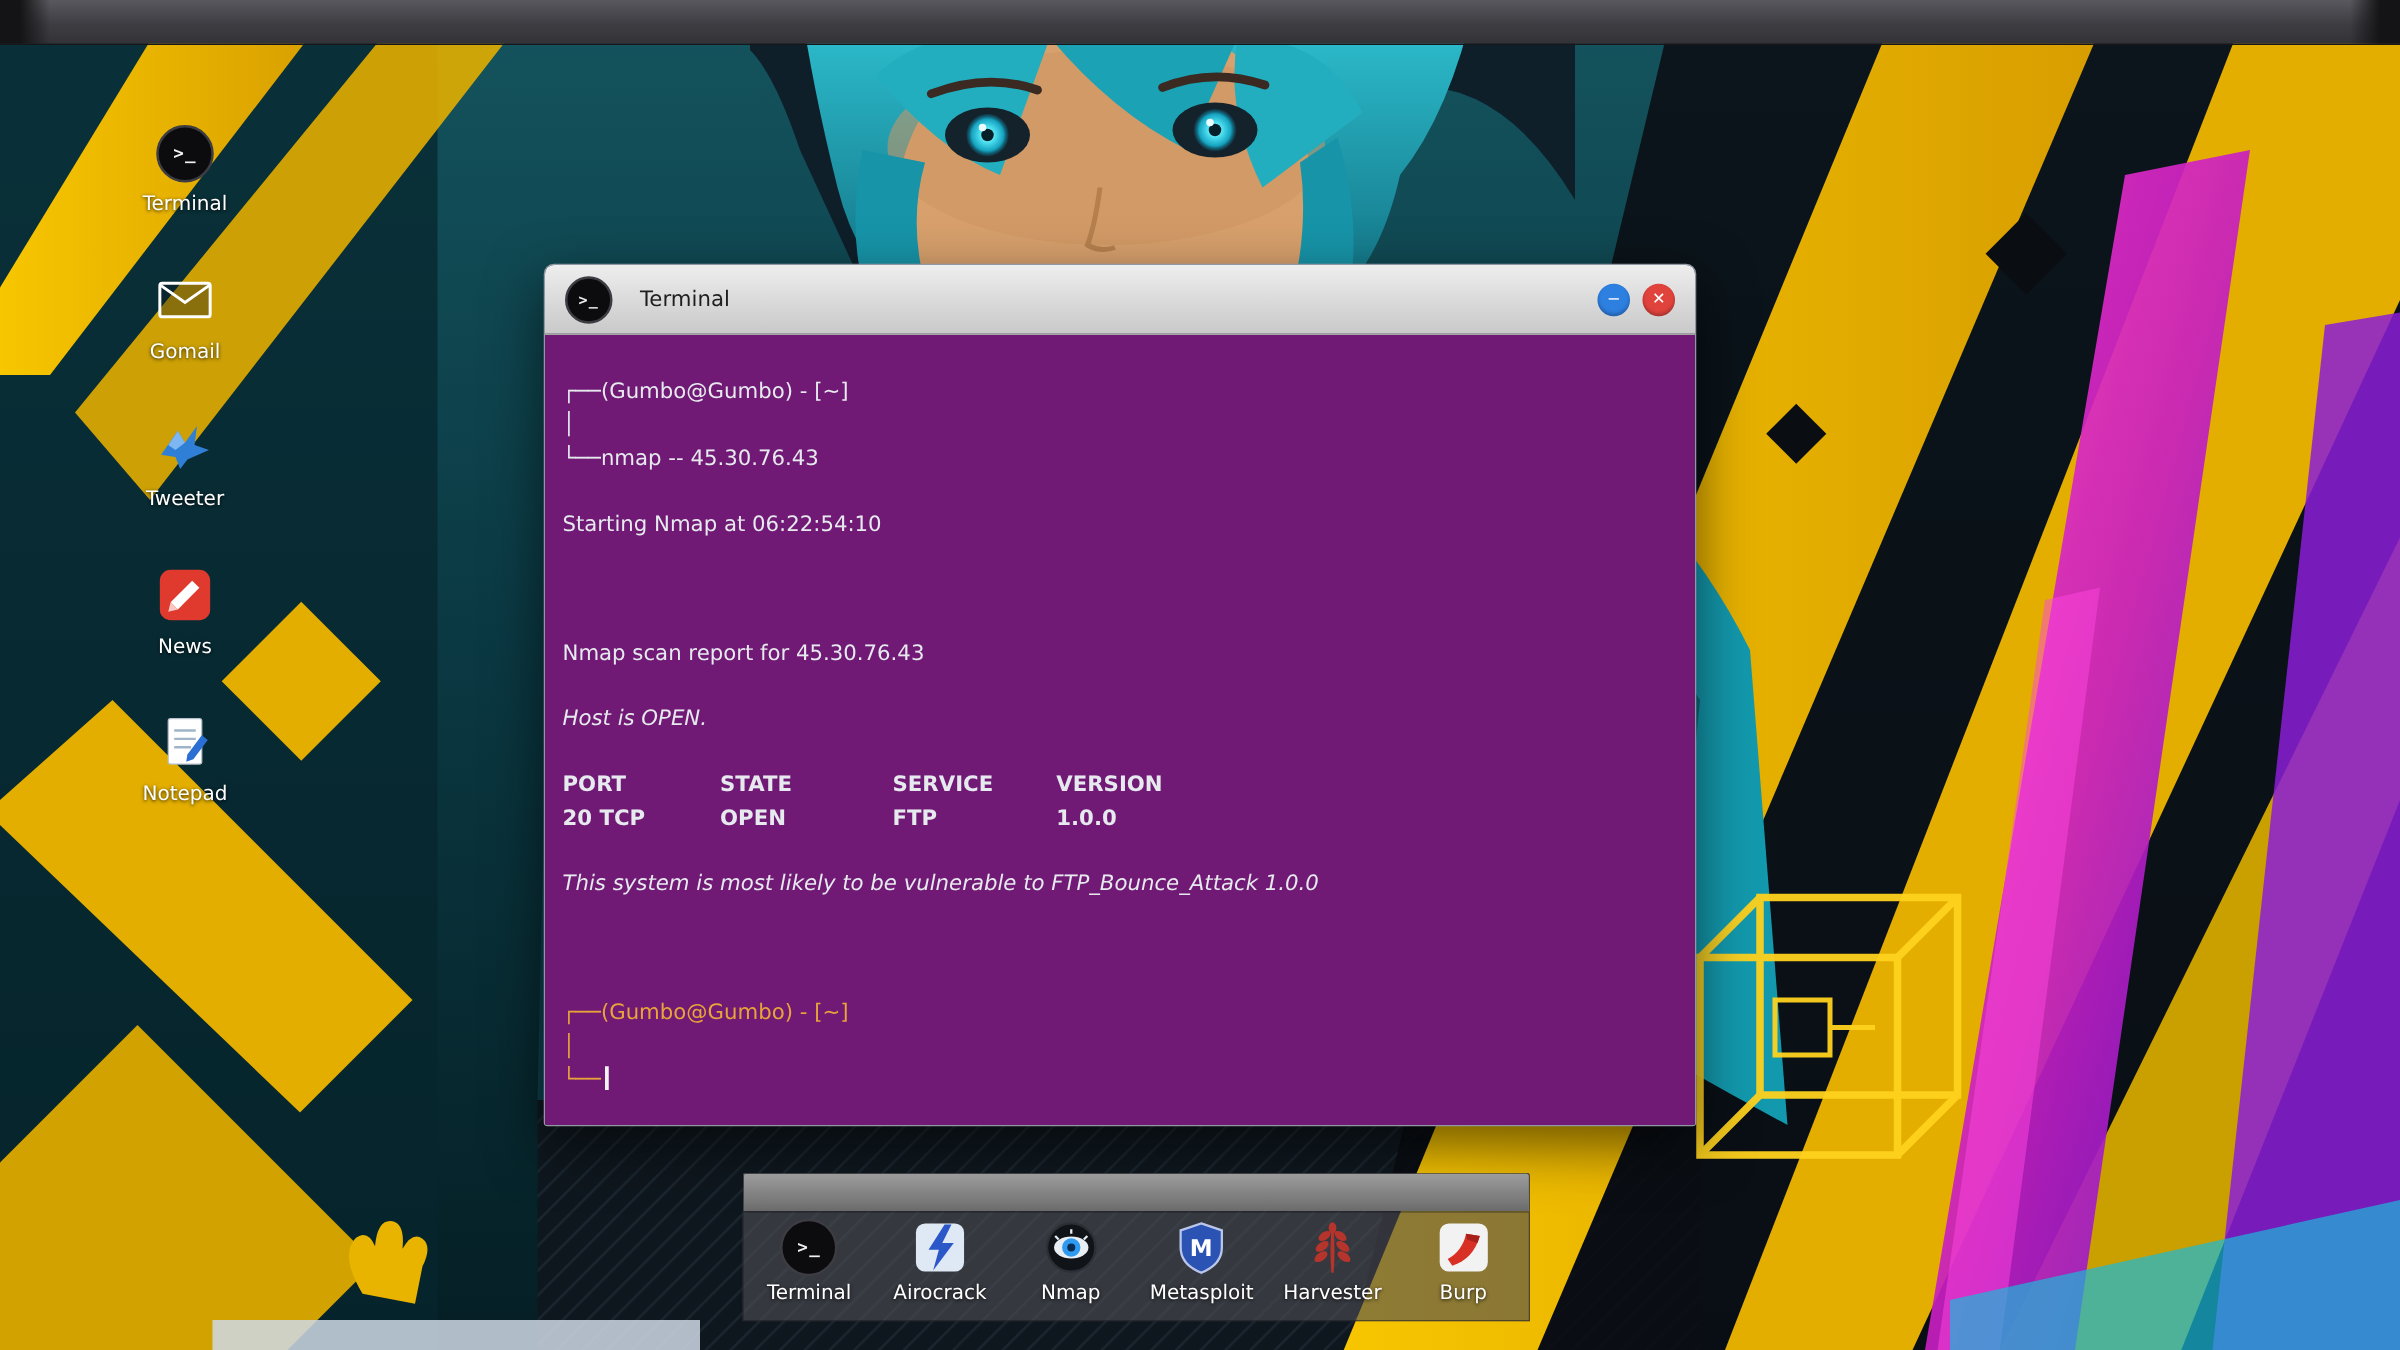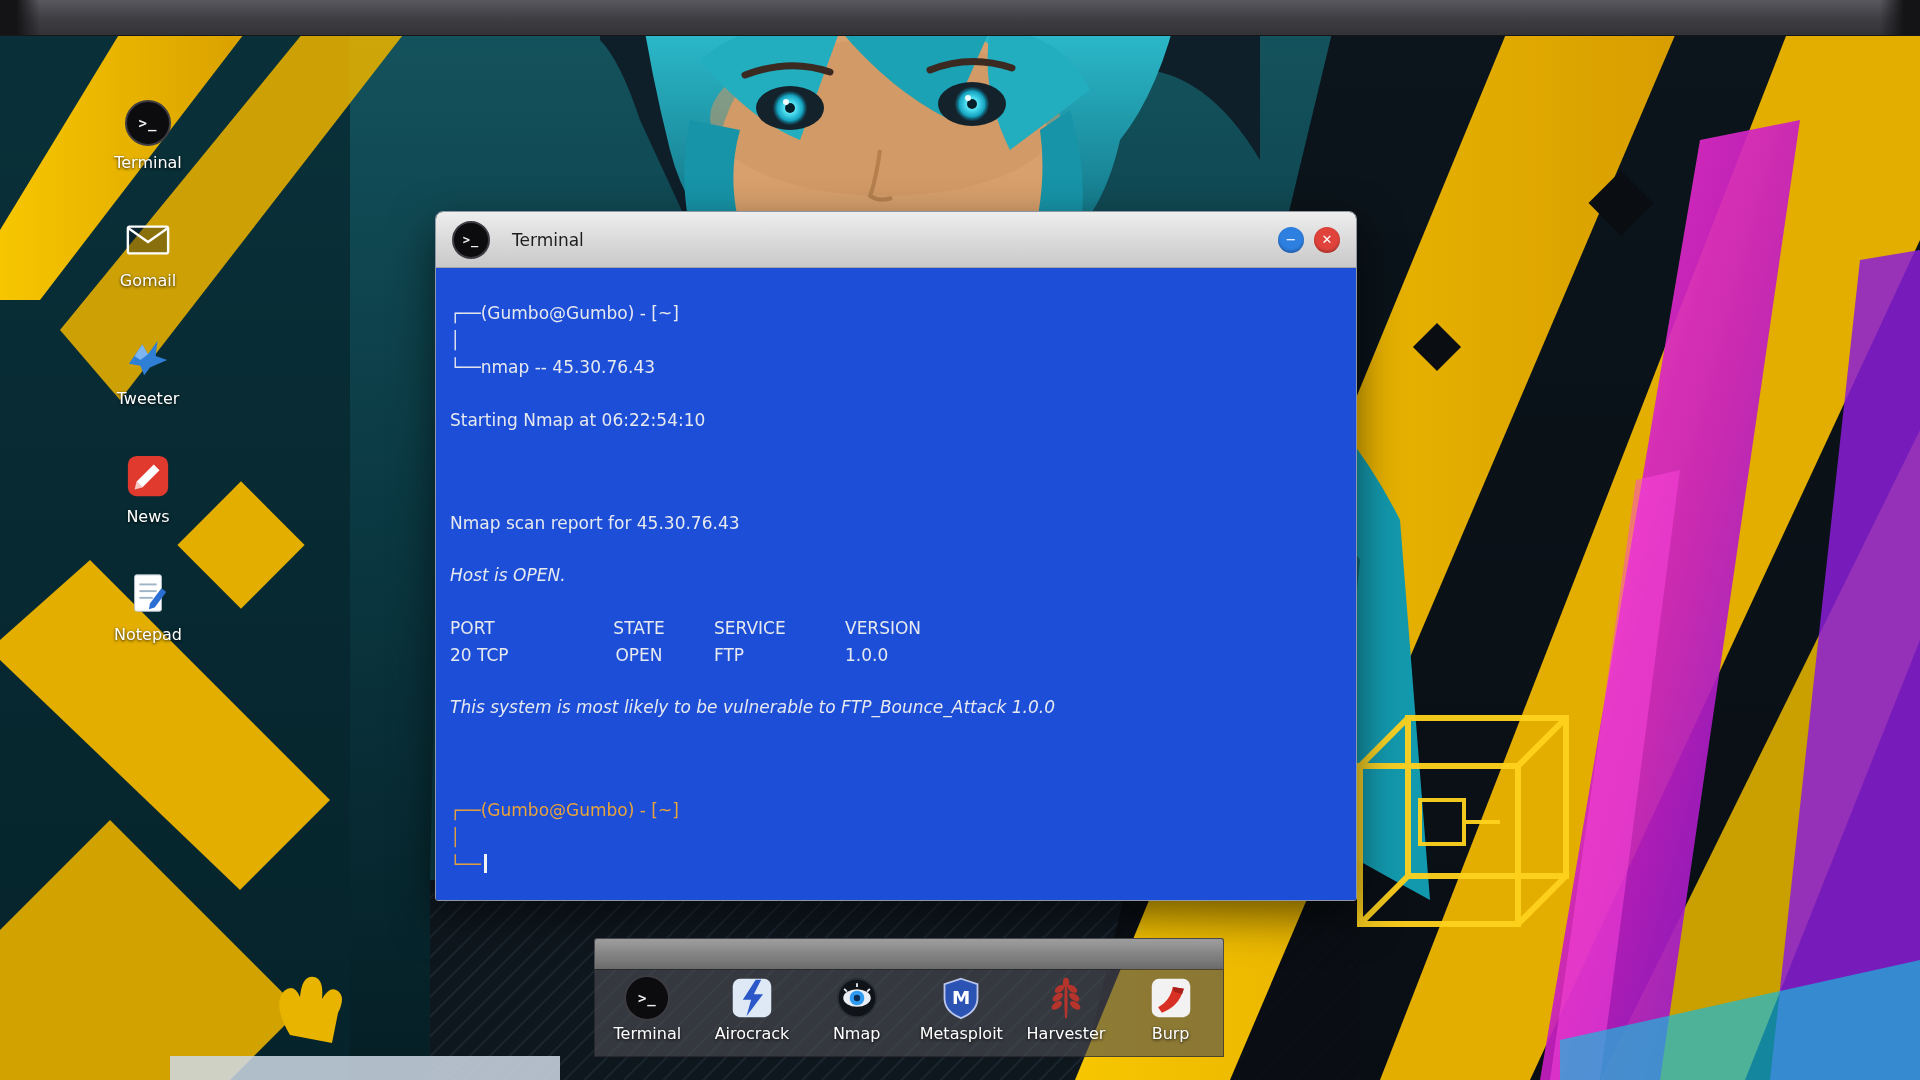--- a/index.html
+++ b/index.html
@@ -44,28 +44,28 @@
     display:flex; align-items:center; padding:0 16px; border-bottom:1px solid #a5a5a5; }
   .titlebar .term-circle { width:38px; height:38px; font-size:12px; }
   .title-text { margin-left:22px; font-size:17px; color:#1e1e20; }
   .controls { margin-left:auto; display:flex; gap:10px; }
   .ctl { width:26px; height:26px; border-radius:50%; display:flex; align-items:center;
     justify-content:center; color:#fff; font-size:13px; line-height:1; cursor:pointer;
     box-shadow:inset 0 -2px 3px rgba(0,0,0,.25); }
   .ctl.min { background:#2d7fe0; }
   .ctl.close { background:#e0433c; }
 
-  .term-body { height:632px; padding:12px 14px; background:#1d4ed8; color:#e6e9ee;
+  .term-body { height:632px; padding:12px 14px; background:#701a75; color:#e6e9ee;
     font-size:17px; line-height:27px; cursor:text; border-radius:0 0 2px 2px; }
   .tline { white-space:pre; }
   .mt20 { margin-top:20px; } .mt25 { margin-top:25px;font-style:italic; } .mt26 { margin-top:26px; } .mt52 { margin-top:76px; }
   .trow { display:flex; }
-  .trow span { display:inline-block; }
+  .trow span { display:inline-block;font-weight:bold; }
   .trow span:nth-child(1){ width:126px; }
-  .trow span:nth-child(2){ width:126px;text-align:center; }
+  .trow span:nth-child(2){ width:126px; }
   .trow span:nth-child(3){ width:131px;margin-left:12px; }
   .prompt2 { color:#e8a33a; }
   .cursor { display:inline-block; width:3px; height:19px; background:#f2f2f2;
     vertical-align:-3px; margin-left:3px; }
 
   
   .dock-handle { position:absolute; left:594px; top:938px; width:630px; height:31px; z-index:3;
     background:linear-gradient(180deg,#ababab 0%,#8a8a8a 45%,#6b6b6b 100%);
     border:1px solid #4e4e52; border-bottom:none; border-radius:3px 3px 0 0; }
   .dock { position:absolute; left:594px; top:969px; width:630px; height:88px; z-index:3;

